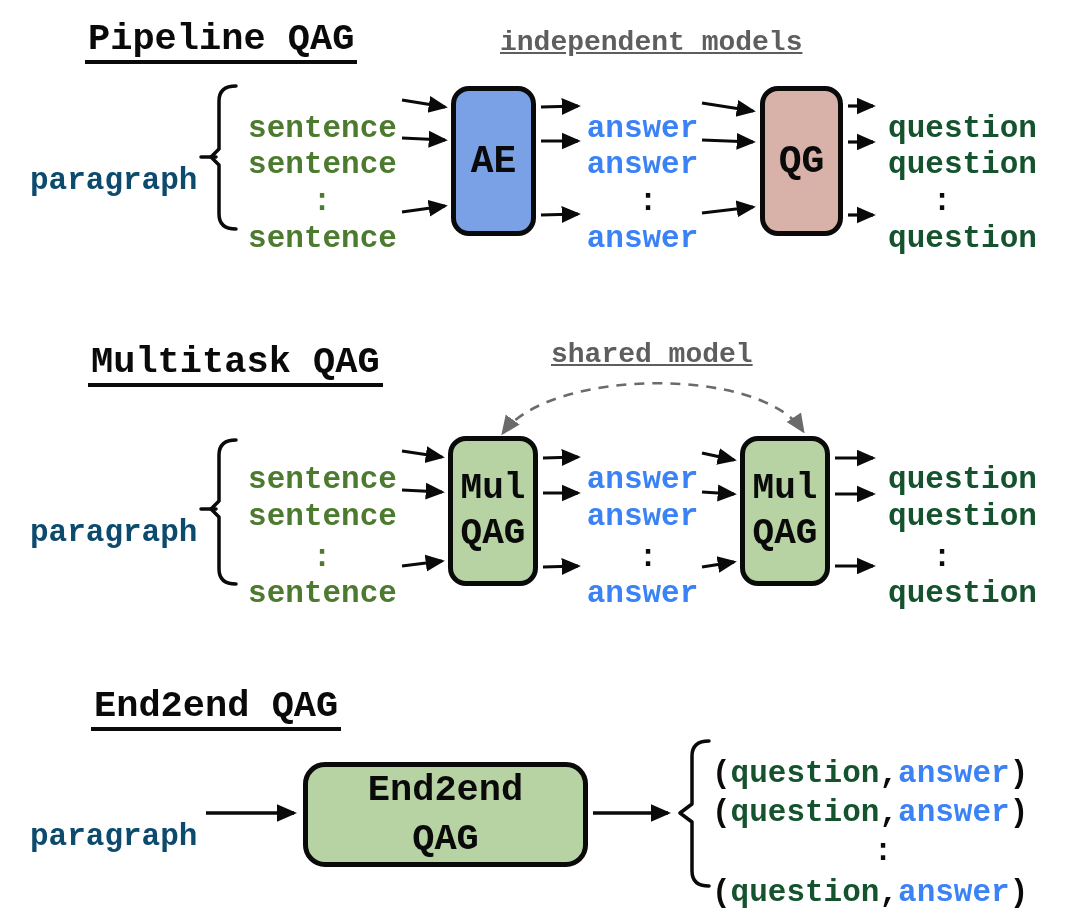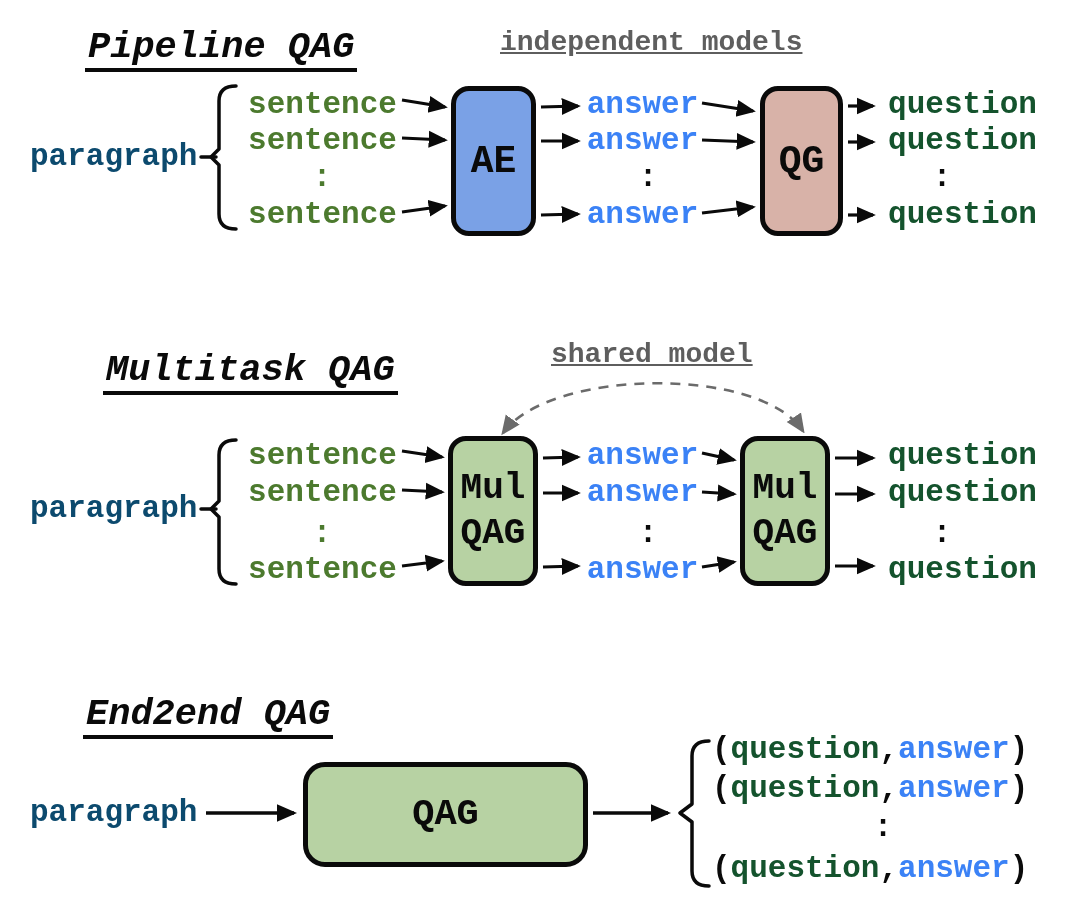--- a/index.html
+++ b/index.html
@@ -2,23 +2,23 @@
 <html><head>
 <meta charset="utf-8">
 <style>
   * { margin:0; padding:0; box-sizing:border-box; }
   html,body { background:#ffffff; }
   #canvas {
     position:relative; width:1074px; height:910px; background:#ffffff; overflow:hidden;
     font-family:"Liberation Mono","DejaVu Sans Mono",monospace; font-weight:bold; color:#0a0a0a;
   }
   .abs  { position:absolute; white-space:nowrap; }
-  .lbl  { font-size:31px; line-height:36px; }
+  .lbl  { font-size:31px; line-height:36px;margin-top:24px; }
   .col  { text-align:center; }
-  .title{ font-size:37px; font-style:italic; line-height:38px; border-bottom:4px solid #0a0a0a; padding:0 3px 2px 3px;margin-top:8px; }
+  .title{ font-size:37px; line-height:38px; border-bottom:4px solid #0a0a0a; padding:0 3px 2px 3px; }
   .annot{ font-size:28px; line-height:30px; color:#5e5e5e;text-decoration:underline; }
   .c-para { color:#0c4a6e; }
   .c-sent { color:#4c7a2e; }
   .c-ans  { color:#3b82f6; }
   .c-ques { color:#14532d; }
   .c-black{ color:#0a0a0a; }
   .box { position:absolute; border:5px solid #0a0a0a; display:flex; flex-direction:column;
          align-items:center; justify-content:center; text-align:center; }
   .box-ae    { background:#7aa1e6; border-radius:18px; font-size:38px; }
   .box-qg    { background:#d8b2a8; border-radius:18px; font-size:38px; }
@@ -111,21 +111,21 @@
       <span>QG</span>
     </div>
 
     <div class="abs lbl col c-ques" style="left:880px;top:87px;width:165px">question</div>
     <div class="abs lbl col c-ques" style="left:880px;top:123px;width:165px">question</div>
     <div class="abs lbl col c-black" style="left:902px;top:160px;width:80px">:</div>
     <div class="abs lbl col c-ques" style="left:880px;top:197px;width:165px">question</div>
   </div>
 
   <div>
-    <div class="abs title" style="left:103px;top:343px">Multitask QAG</div>
+    <div class="abs title" style="left:88px;top:343px">Multitask QAG</div>
     <div class="abs annot" style="left:551px;top:340px">shared model</div>
 
     <div class="abs lbl c-para" style="left:30px;top:491px">paragraph</div>
 
     <div class="abs lbl col c-sent" style="left:245px;top:438px;width:155px">sentence</div>
     <div class="abs lbl col c-sent" style="left:245px;top:475px;width:155px">sentence</div>
     <div class="abs lbl col c-sent" style="left:282px;top:516px;width:80px">:</div>
     <div class="abs lbl col c-sent" style="left:245px;top:552px;width:155px">sentence</div>
 
     <div class="box box-green" style="left:448px;top:436px;width:90px;height:150px">
@@ -143,25 +143,26 @@
       <span>QAG</span>
     </div>
 
     <div class="abs lbl col c-ques" style="left:880px;top:438px;width:165px">question</div>
     <div class="abs lbl col c-ques" style="left:880px;top:475px;width:165px">question</div>
     <div class="abs lbl col c-black" style="left:902px;top:516px;width:80px">:</div>
     <div class="abs lbl col c-ques" style="left:880px;top:552px;width:165px">question</div>
   </div>
 
   <div>
-    <div class="abs title" style="left:83px;top:687px">End2end QAG</div>
+    <div class="abs title" style="left:91px;top:687px">End2end QAG</div>
 
     <div class="abs lbl c-para" style="left:30px;top:795px">paragraph</div>
 
     <div class="box box-e2e" style="left:303px;top:762px;width:285px;height:105px">
+      <span>End2end</span>
       <span>QAG</span>
     </div>
 
     <div class="abs lbl" style="left:712px;top:732px">
       <span class="c-black">(</span><span class="c-ques">question</span><span class="c-black">,</span><span class="c-ans">answer</span><span class="c-black">)</span>
     </div>
     <div class="abs lbl" style="left:712px;top:771px">
       <span class="c-black">(</span><span class="c-ques">question</span><span class="c-black">,</span><span class="c-ans">answer</span><span class="c-black">)</span>
     </div>
     <div class="abs lbl col c-black" style="left:843px;top:810px;width:80px">:</div>

